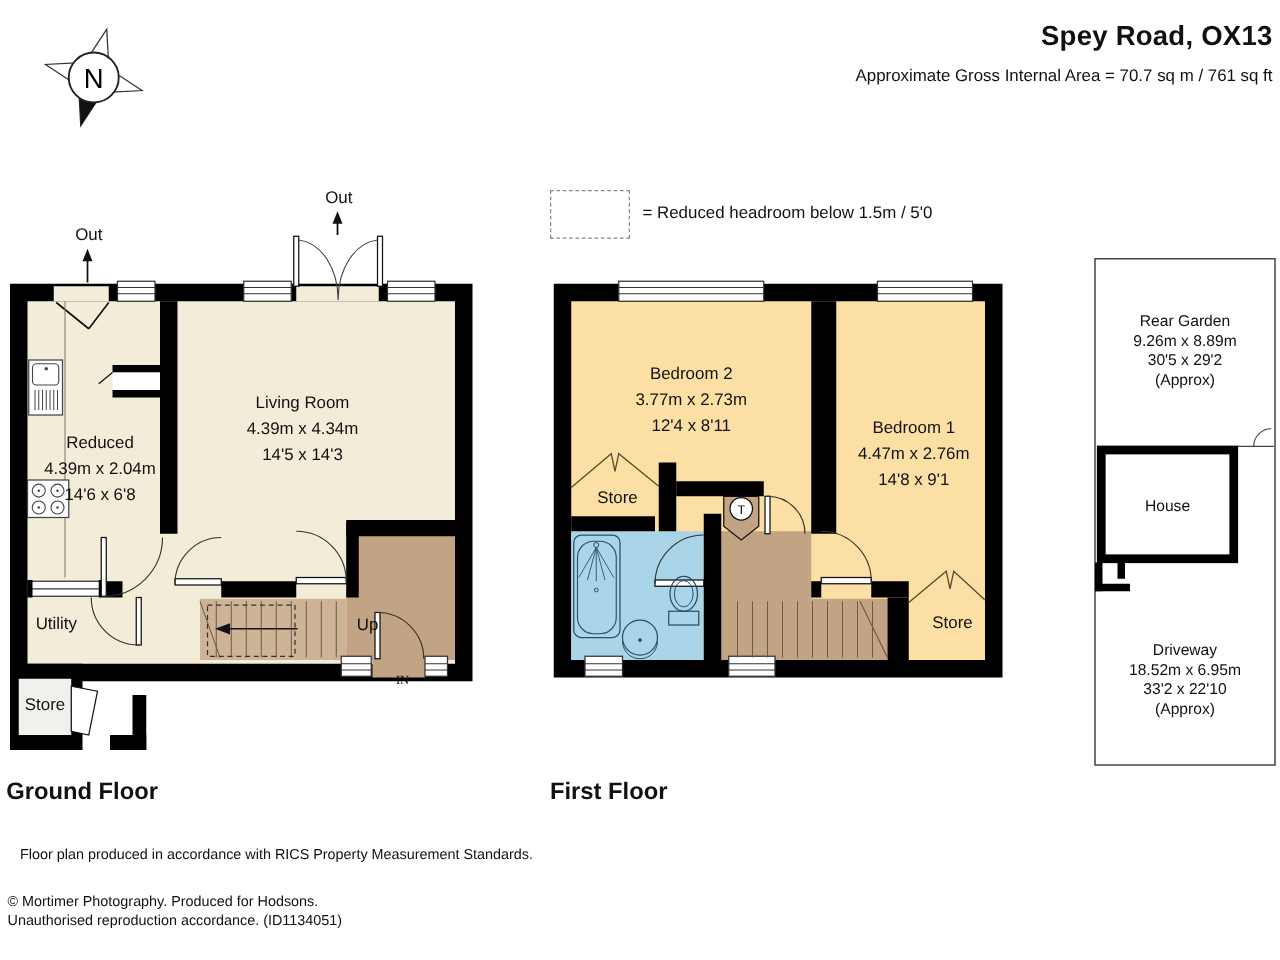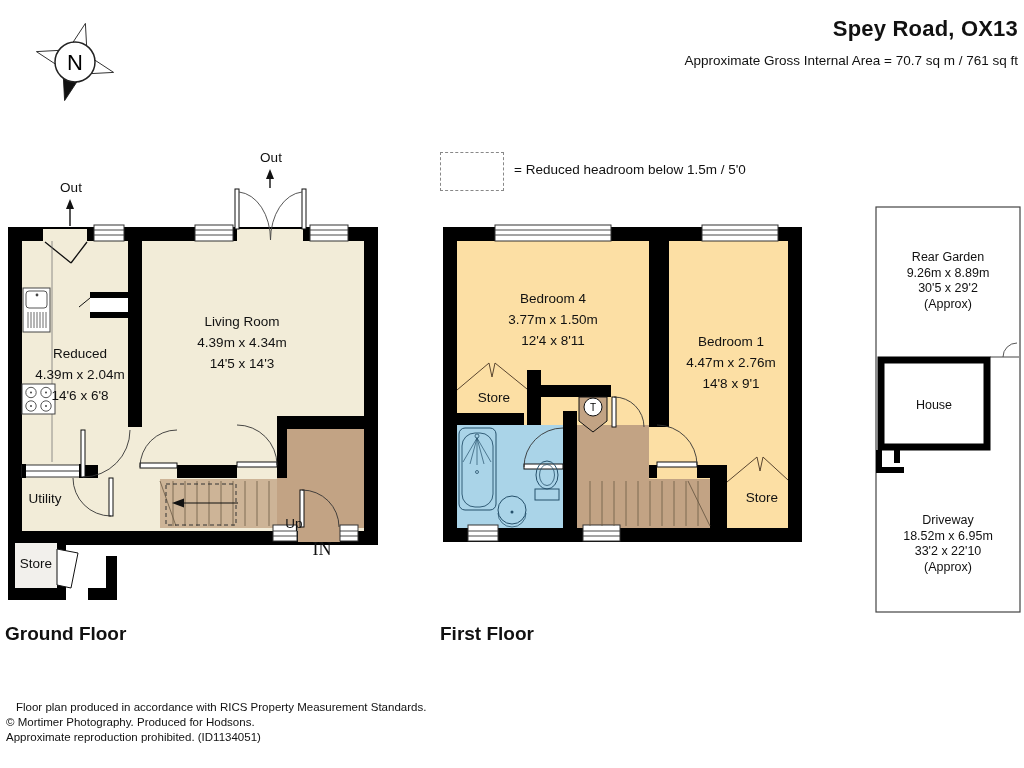--- a/index.html
+++ b/index.html
@@ -10,21 +10,21 @@
   body{width:1024px;height:768px;position:relative;background:#ffffff;
        font-family:"Liberation Sans","DejaVu Sans",sans-serif;color:#111;overflow:hidden;}
   .abs{position:absolute;}
   svg{position:absolute;left:0;top:0;}
   .hdr-title{right:6px;top:16px;font-size:22px;font-weight:bold;text-align:right;letter-spacing:.2px;}
   .hdr-sub{right:6px;top:53px;font-size:13.5px;text-align:right;}
   .floor-title{font-size:19px;font-weight:bold;}
   .room-label{font-size:13.5px;line-height:1.55;text-align:center;transform:translateX(-50%);white-space:nowrap;}
   .small-label{font-size:13.5px;transform:translateX(-50%);white-space:nowrap;}
   .site-label{font-size:12.5px;line-height:1.25;text-align:center;transform:translateX(-50%);white-space:nowrap;}
-  .in-label{font-size:18px;font-weight:normal;font-family:Liberation Serif, serif;}
+  .in-label{font-size:10px;font-weight:normal;font-family:Liberation Serif, serif;}
   .legend-box{left:440px;top:152px;width:62px;height:37px;border:1.5px dashed #888;background:#fff;}
   .legend-text{left:514px;top:162px;font-size:13.5px;}
   .footer{left:6px;font-size:11.5px;line-height:1.3;}
 </style>
 </head>
 <body>
 
 <svg width="1024" height="768" viewBox="0 0 1024 768">
 
   <g>
@@ -255,28 +255,28 @@
   <span style="display:block">4.39m x 2.04m</span>
   <span style="display:block">14'6 x 6'8</span>
 </div>
 <div class="abs room-label" style="left:242px;top:312px;">
   <span style="display:block">Living Room</span>
   <span style="display:block">4.39m x 4.34m</span>
   <span style="display:block">14'5 x 14'3</span>
 </div>
 <div class="abs small-label" style="left:45px;top:491px;text-align:right;">Utility</div>
 <div class="abs small-label" style="left:36px;top:556px;">Store</div>
-<div class="abs small-label" style="left:294px;top:492px;margin-top:24px;">Up</div>
+<div class="abs small-label" style="left:294px;top:492px;">Up</div>
 <div class="abs small-label in-label" style="left:322px;top:539px;">IN</div>
 <div class="abs small-label" style="left:71px;top:180px;">Out</div>
 <div class="abs small-label" style="left:271px;top:150px;">Out</div>
 
 <div class="abs room-label" style="left:553px;top:289px;">
-  <span style="display:block">Bedroom 4</span>
-  <span style="display:block">3.77m x 1.50m</span>
+  <span style="display:block">Bedroom 2</span>
+  <span style="display:block">3.77m x 2.73m</span>
   <span style="display:block">12'4 x 8'11</span>
 </div>
 <div class="abs room-label" style="left:731px;top:332px;">
   <span style="display:block">Bedroom 1</span>
   <span style="display:block">4.47m x 2.76m</span>
   <span style="display:block">14'8 x 9'1</span>
 </div>
 <div class="abs small-label" style="left:494px;top:390px;">Store</div>
 <div class="abs small-label" style="left:762px;top:490px;">Store</div>
 
@@ -290,15 +290,15 @@
 <div class="abs site-label" style="left:948px;top:513px;">
   <span style="display:block">Driveway</span>
   <span style="display:block">18.52m x 6.95m</span>
   <span style="display:block">33'2 x 22'10</span>
   <span style="display:block">(Approx)</span>
 </div>
 
 <div class="abs floor-title" style="left:5px;top:623px;">Ground Floor</div>
 <div class="abs floor-title" style="left:440px;top:623px;">First Floor</div>
 
-<div class="abs footer" style="top:700px;padding-left:10px;">Floor plan produced in accordance with RICS Property Measurement Standards.</div>
+<div class="abs footer" style="top:677px;padding-left:10px;">Floor plan produced in accordance with RICS Property Measurement Standards.</div>
 <div class="abs footer" style="top:715px;text-align:center;">© Mortimer Photography. Produced for Hodsons.</div>
-<div class="abs footer" style="top:730px;">Approximate reproduction prohibited. (ID1134051)</div>
+<div class="abs footer" style="top:730px;">Unauthorised reproduction accordance. (ID1134051)</div>
 
 </body></html>

